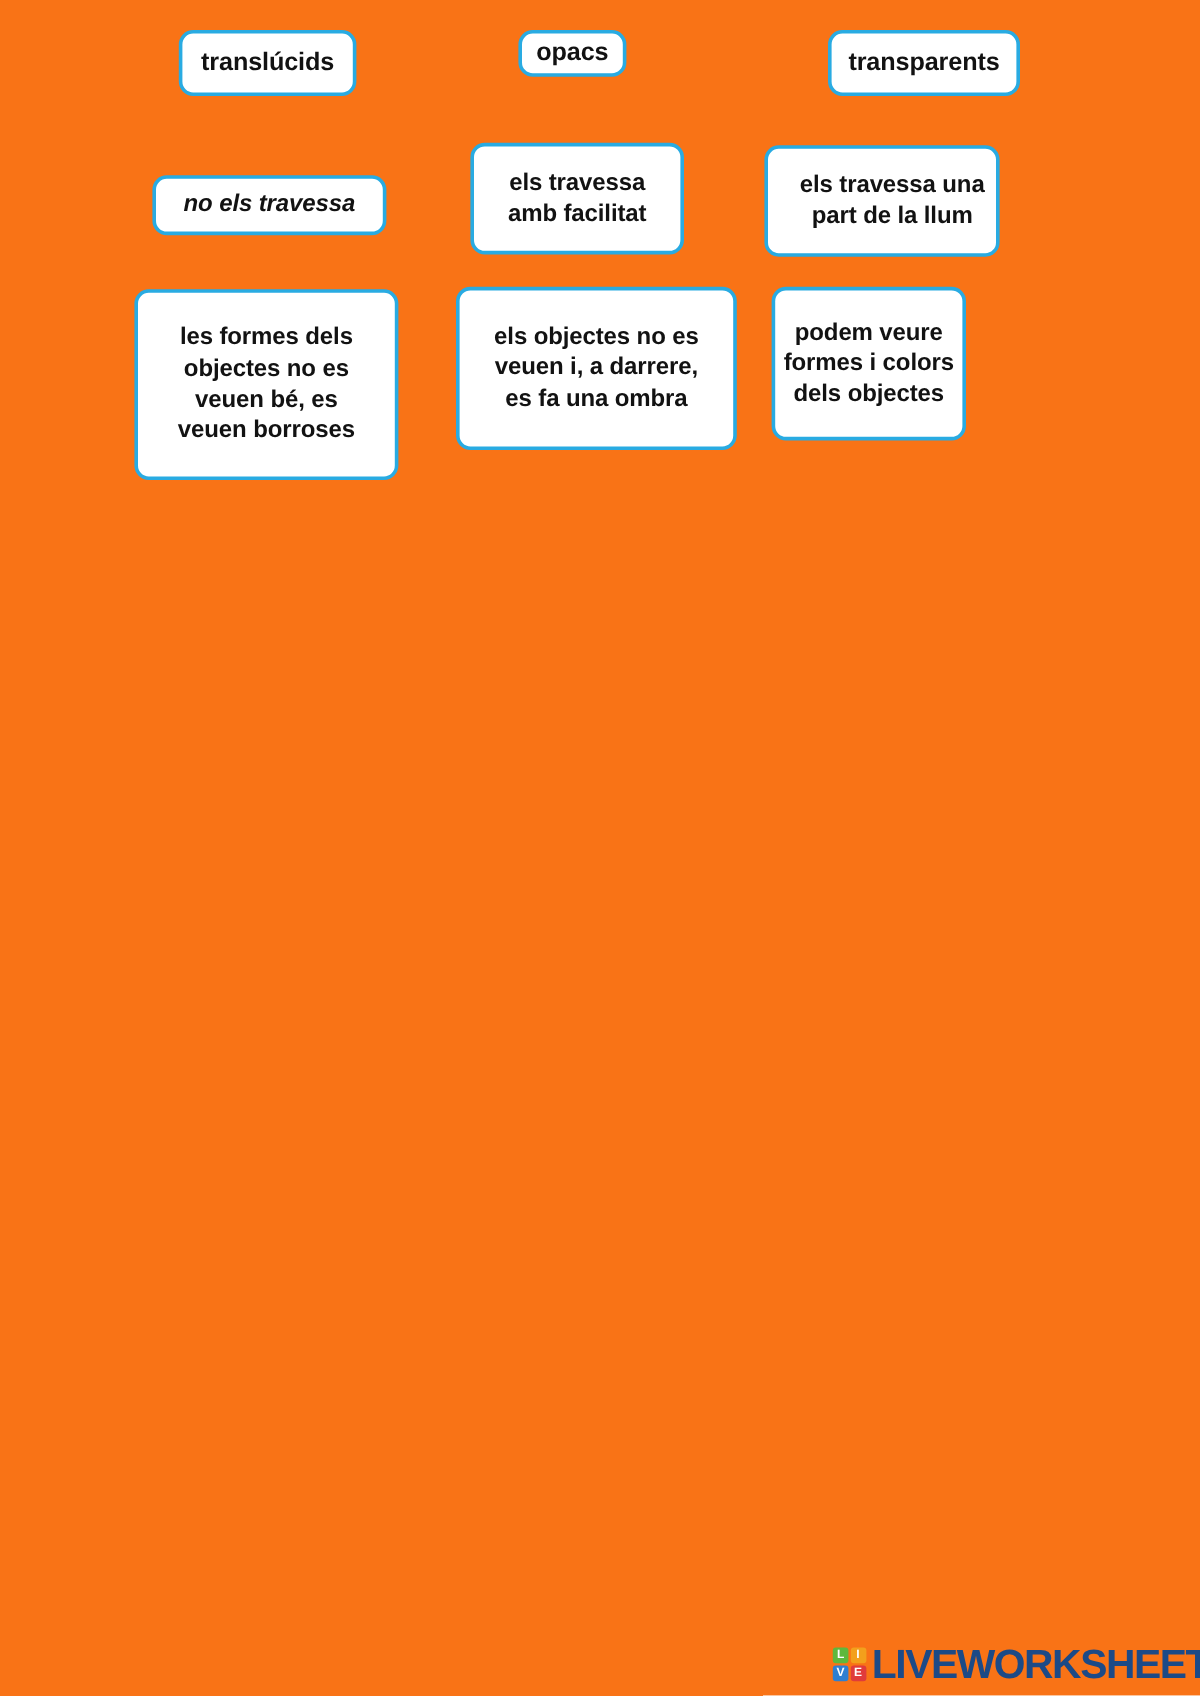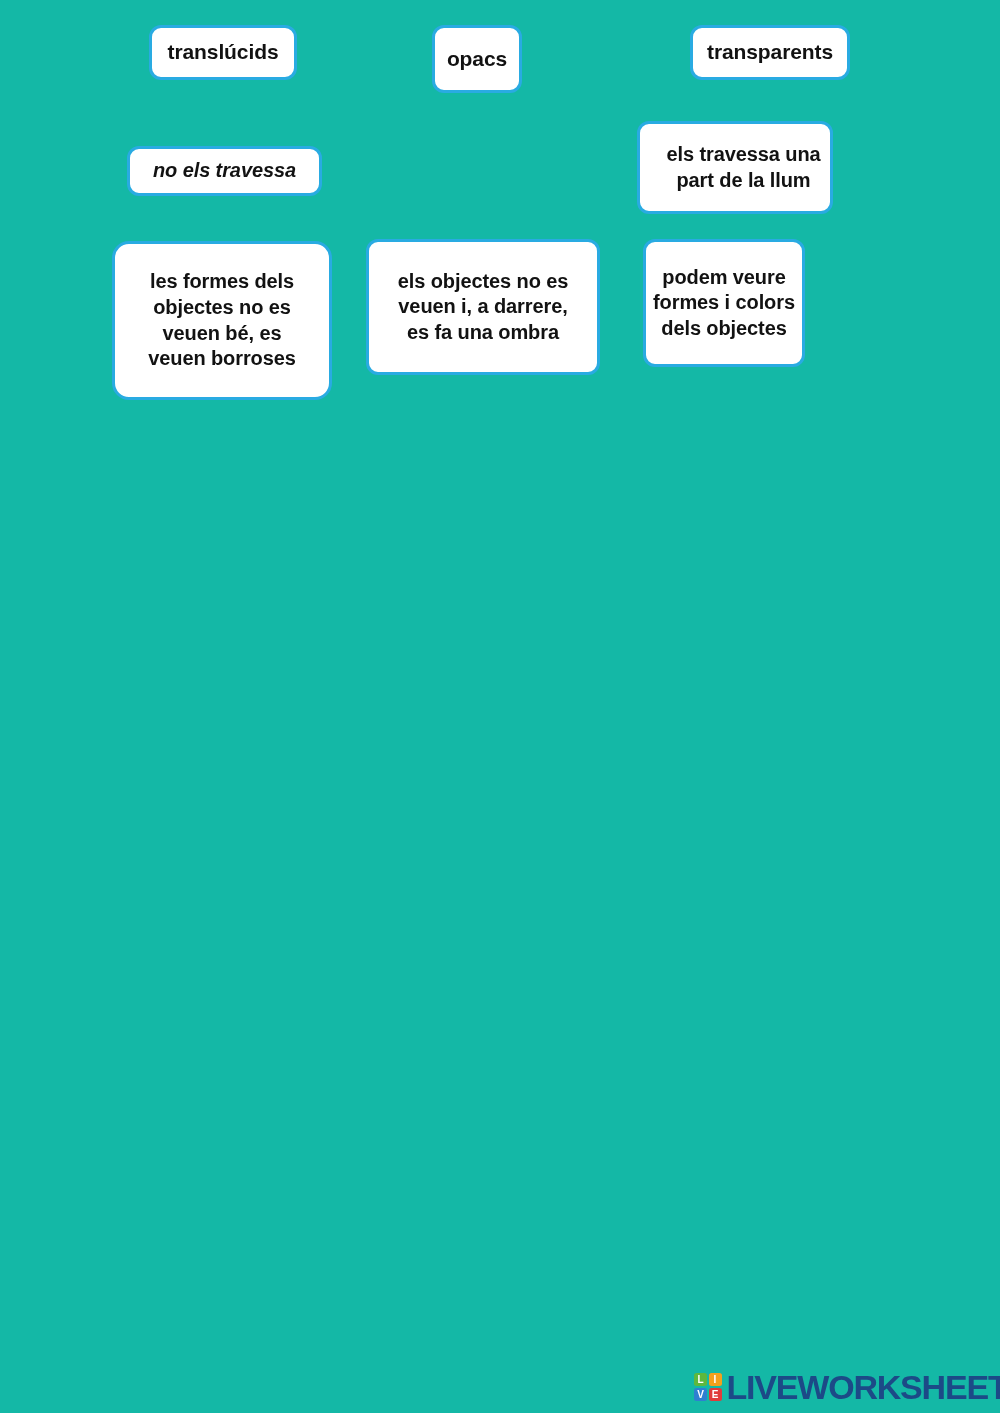--- a/index.html
+++ b/index.html
@@ -13,21 +13,21 @@
     width: 1000px;
     height: 1413px;
     position: relative;
     font-family: "Liberation Sans", "DejaVu Sans", sans-serif;
     overflow: hidden;
   }
 
   #worksheet {
     position: absolute;
     inset: 0;
-    background: #14b8a6;
+    background: #f97316;
   }
 
   .card {
     position: absolute;
     background: #ffffff;
     border: 3px solid #29abe2;
     border-radius: 12px;
     display: flex;
     align-items: center;
     justify-content: center;
@@ -41,33 +41,33 @@
 
   .card .card-text {
     display: block;
     white-space: pre-line;
     padding: 0 6px;
   }
 
   
   .row1 { font-size: 21px; }
   #card-translucids  { left: 149px; top: 25px;  width: 148px; height: 55px; }
-  #card-opacs        { left: 432px; top: 25px;  width: 90px;  height: 68px; }
+  #card-opacs        { left: 432px; top: 25px;  width: 90px;  height: 39px; }
   #card-transparents { left: 690px; top: 25px;  width: 160px; height: 55px; }
 
   
   .row2 { font-size: 20px; }
   #card-no-travessa     { left: 127px; top: 146px; width: 195px; height: 50px; font-style: italic; }
   #card-amb-facilitat   { left: 392px; top: 119px; width: 178px; height: 93px; }
   #card-part-llum       { left: 637px; top: 121px; width: 196px; height: 93px; padding-left: 17px; }
 
   
   .row3 { font-size: 20px; }
-  #card-borroses     { left: 112px; top: 241px; width: 220px; height: 159px; border-radius: 17px; }
-  #card-ombra        { left: 366px; top: 239px; width: 234px; height: 136px; }
+  #card-borroses     { left: 112px; top: 241px; width: 220px; height: 159px; }
+  #card-ombra        { left: 380px; top: 239px; width: 234px; height: 136px; }
   #card-formes-colors{ left: 643px; top: 239px; width: 162px; height: 128px; }
 
   
   #footer-logo {
     position: absolute;
     left: 694px;
     top: 1366px;
     width: 296px;
     height: 42px;
     display: flex;
@@ -121,20 +121,24 @@
   </div>
 
   <div class="card row1" id="card-transparents">
     <span class="card-text">transparents</span>
   </div>
 
   <div class="card row2" id="card-no-travessa">
     <span class="card-text">no els travessa</span>
   </div>
 
+  <div class="card row2" id="card-amb-facilitat">
+    <span class="card-text">els travessa
+amb facilitat</span>
+  </div>
 
   <div class="card row2" id="card-part-llum">
     <span class="card-text">els travessa una
 part de la llum</span>
   </div>
 
   <div class="card row3" id="card-borroses">
     <span class="card-text">les formes dels
 objectes no es
 veuen bé, es

